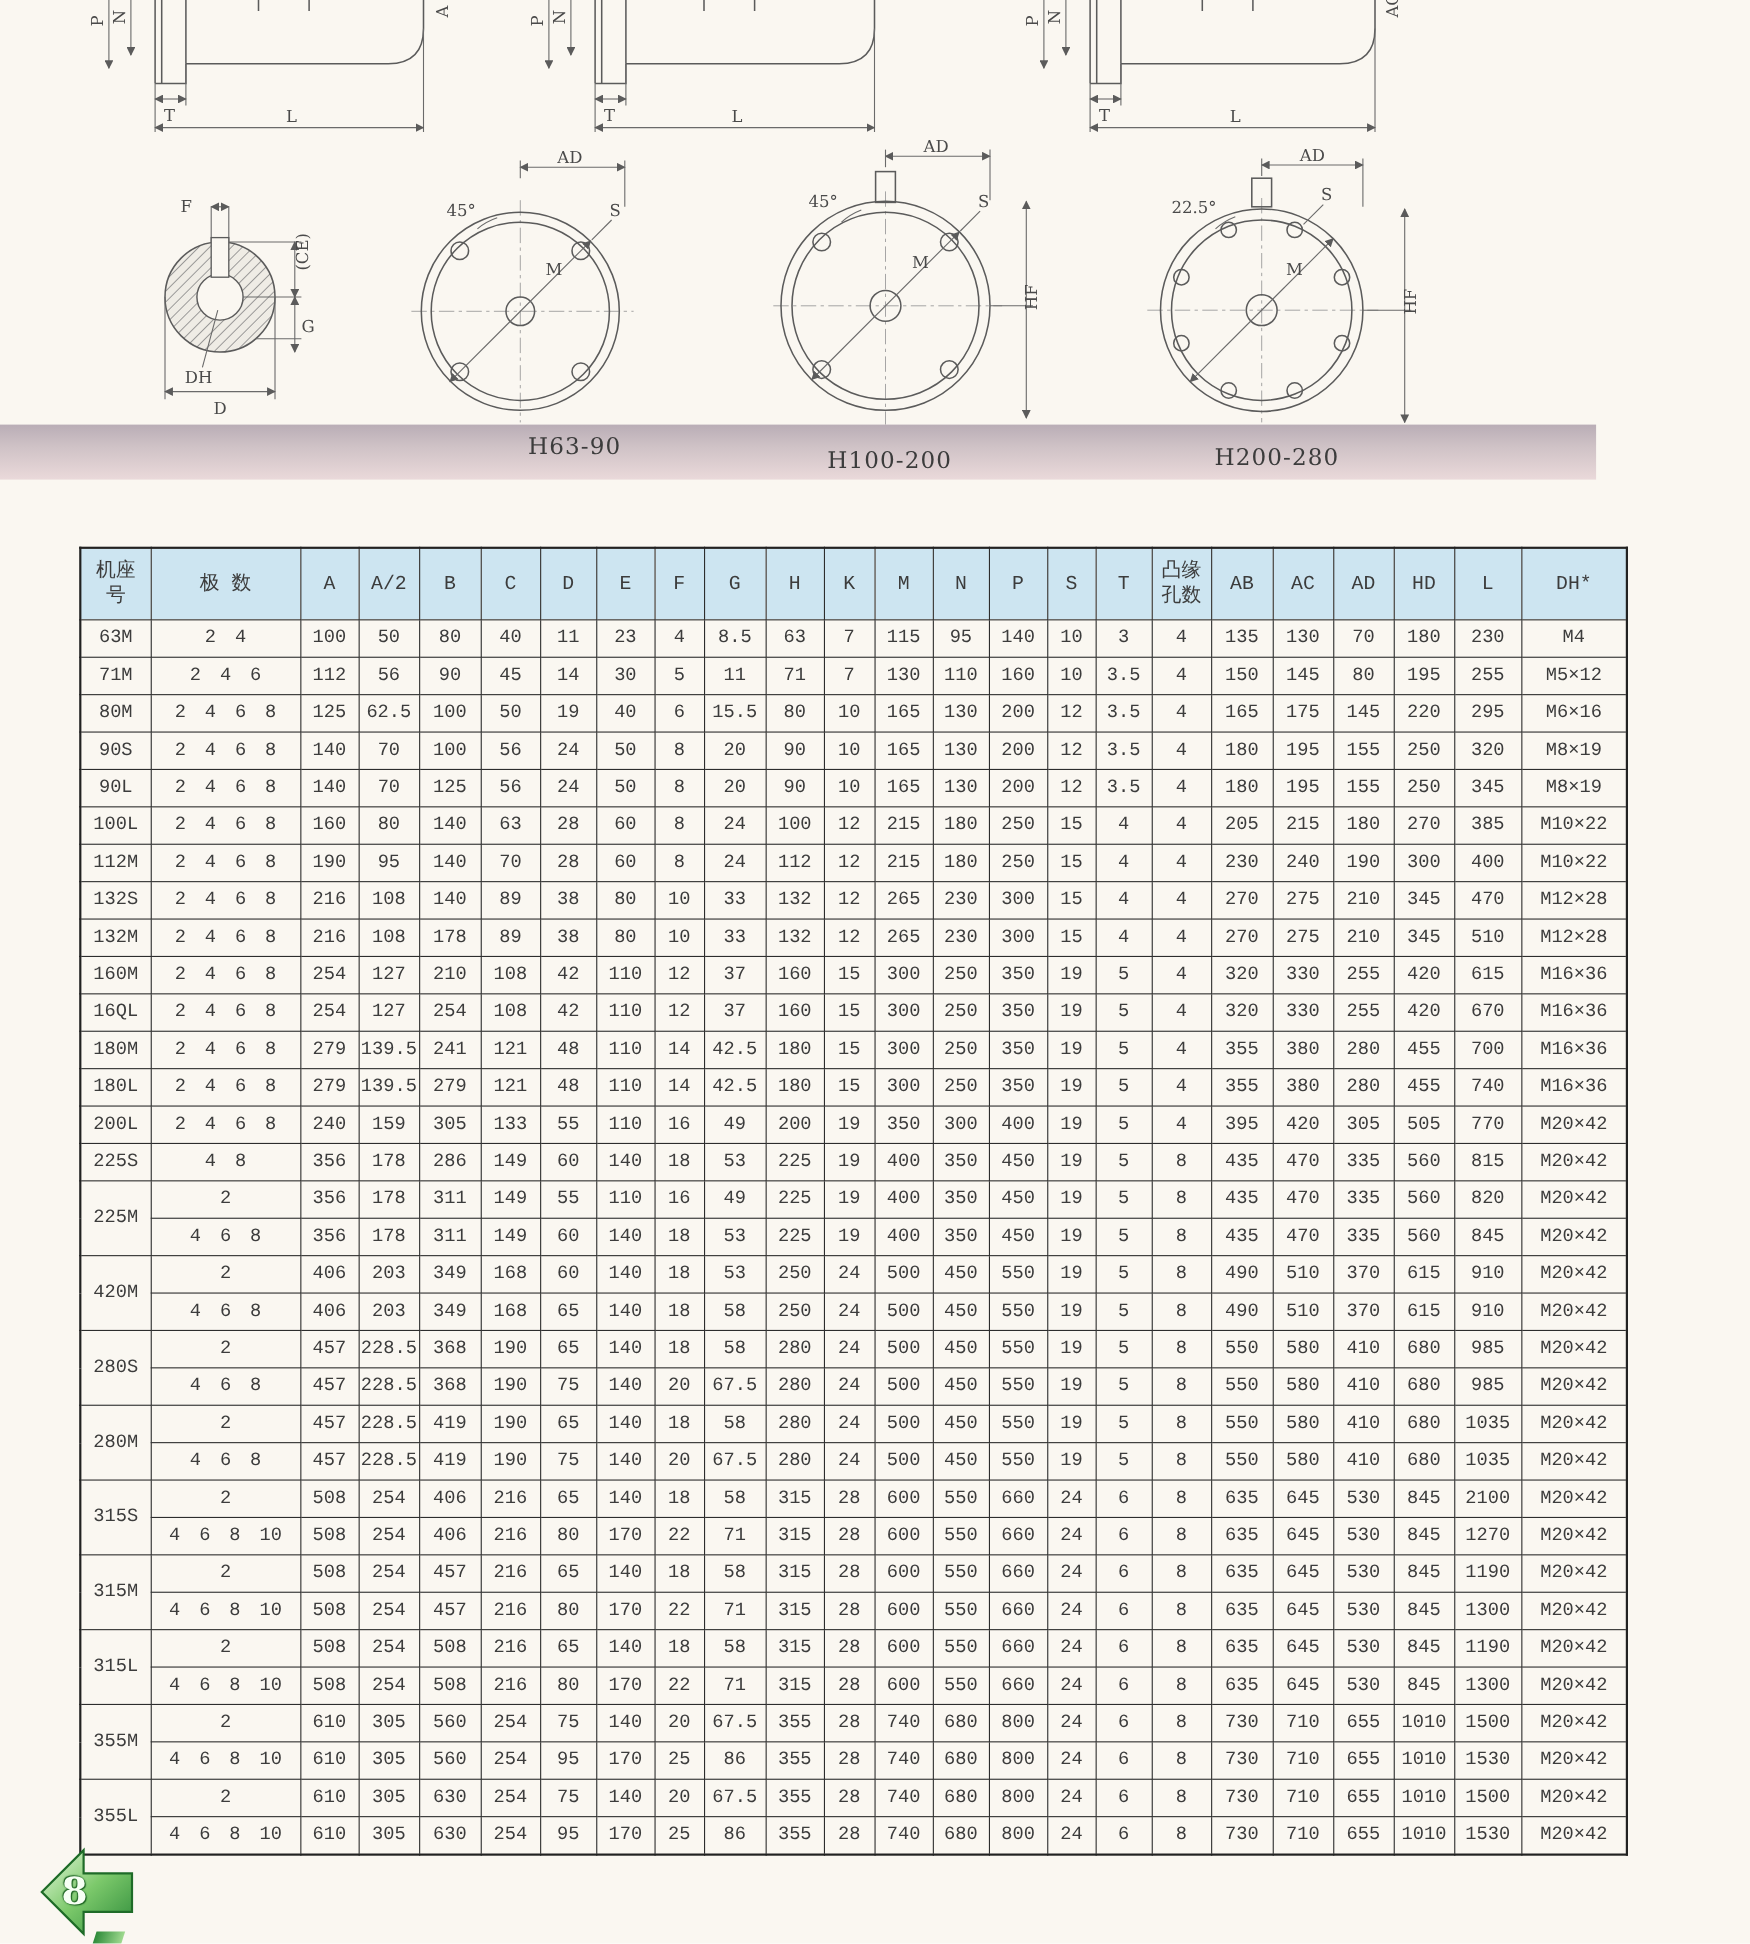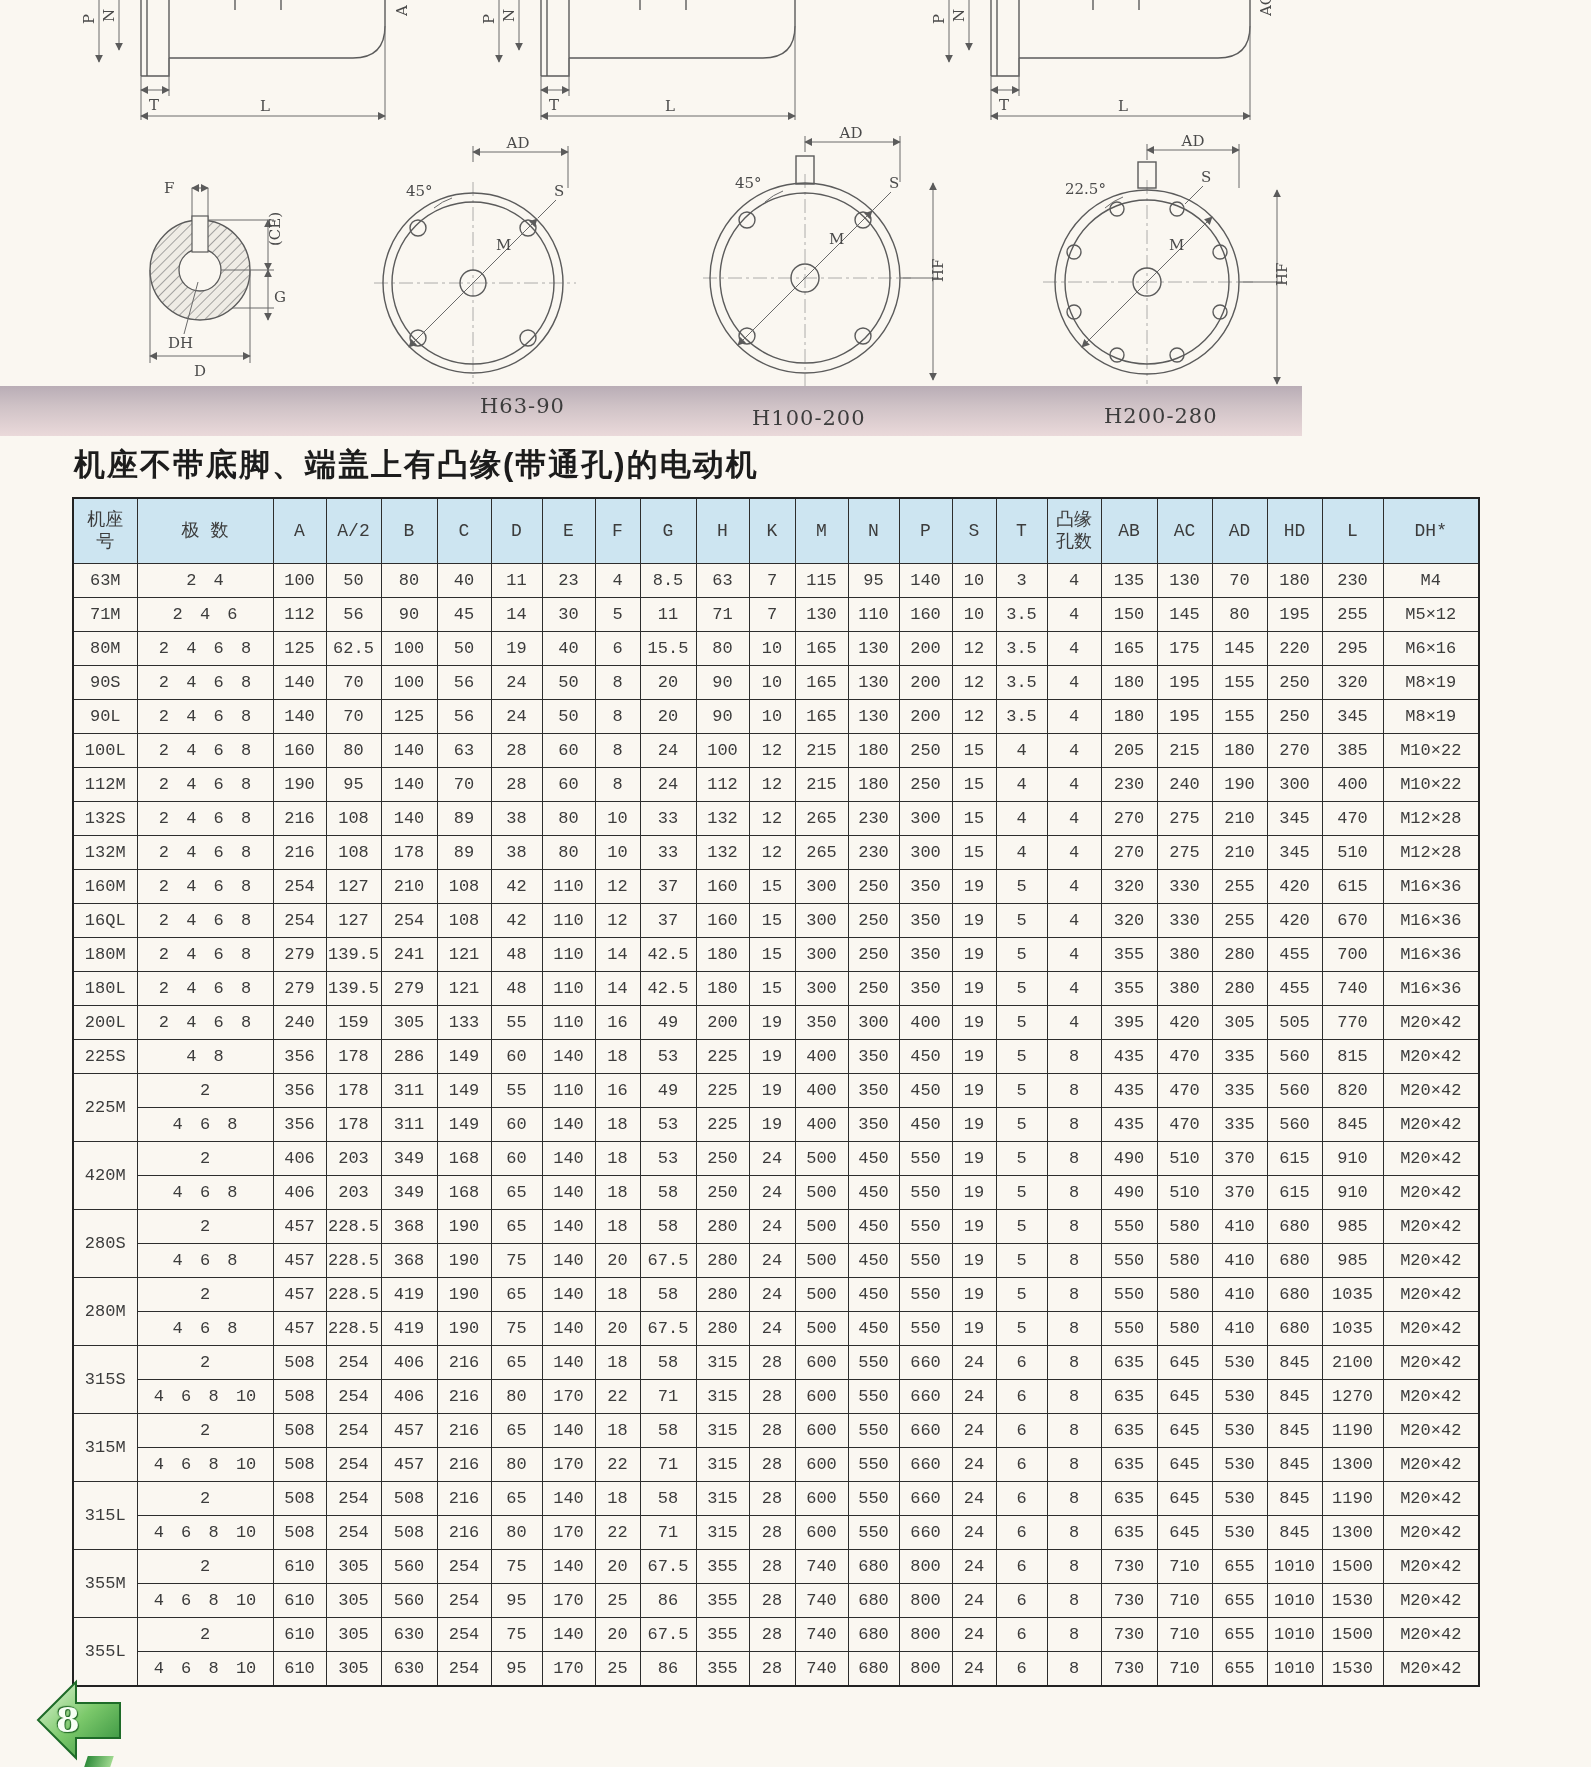--- a/index.html
+++ b/index.html
@@ -5,21 +5,21 @@
   html,body{margin:0;padding:0;}
   .page{position:relative;width:1591px;height:1767px;background:#faf7f1;overflow:hidden;
         font-family:"DejaVu Serif","Liberation Serif",serif;}
   
   .drawings{position:absolute;left:0;top:0;width:1591px;height:440px;}
   svg.tech{position:absolute;overflow:visible;}
   .ln{fill:none;stroke:#5b5b5b;stroke-width:1.4;}
   .dim{fill:none;stroke:#6a6a6a;stroke-width:1;}
   .cl{fill:none;stroke:#9a9a9a;stroke-width:.8;stroke-dasharray:14 4 3 4;}
   .lbl{font-family:"DejaVu Serif",serif;font-size:15px;fill:#4a4a4a;}
-  .band{position:absolute;left:0;top:386px;width:1302px;height:50px;
+  .band{position:absolute;left:0;top:386px;width:1451px;height:50px;
         background:linear-gradient(to bottom,#b9adb6 0%,#cfc2c6 40%,#ead9da 100%);}
   .band-label{position:absolute;font-size:21px;color:#3c3c3c;letter-spacing:1px;}
   
   .title{position:absolute;left:74px;top:444px;margin:0;font-size:31px;font-weight:bold;color:#1c1c1c;
          font-family:"Liberation Sans","DejaVu Sans",sans-serif;letter-spacing:2px;}
   
   table.dims{position:absolute;left:72px;top:497px;width:1406px;table-layout:fixed;
              border-collapse:collapse;border:2px solid #222;font-family:Liberation Mono, monospace;}
   table.dims td{border:1.5px solid #2d2d2d;text-align:center;vertical-align:middle;
                 font-size:17px;color:#3c3c3c;height:33px;padding:0;overflow:hidden;}
@@ -222,21 +222,20 @@
       <text x="252" y="148" transform="rotate(-90 252 148)" class="lbl">HF</text>
     </svg>
 
     <div class="band">
       <span class="band-label" style="left:480px;top:8px">H63-90</span>
       <span class="band-label" style="left:752px;top:20px">H100-200</span>
       <span class="band-label" style="left:1104px;top:18px">H200-280</span>
     </div>
   </div>
 
-  <h1 class="title">机座不带底脚、端盖上有凸缘(带通孔)的电动机</h1>
 
   <table class="dims">
     <colgroup id="table-cols">
         <col style="width: 64px;">
         <col style="width: 136px;">
         <col style="width: 53px;">
         <col style="width: 55px;">
         <col style="width: 56px;">
         <col style="width: 54px;">
         <col style="width: 51px;">

